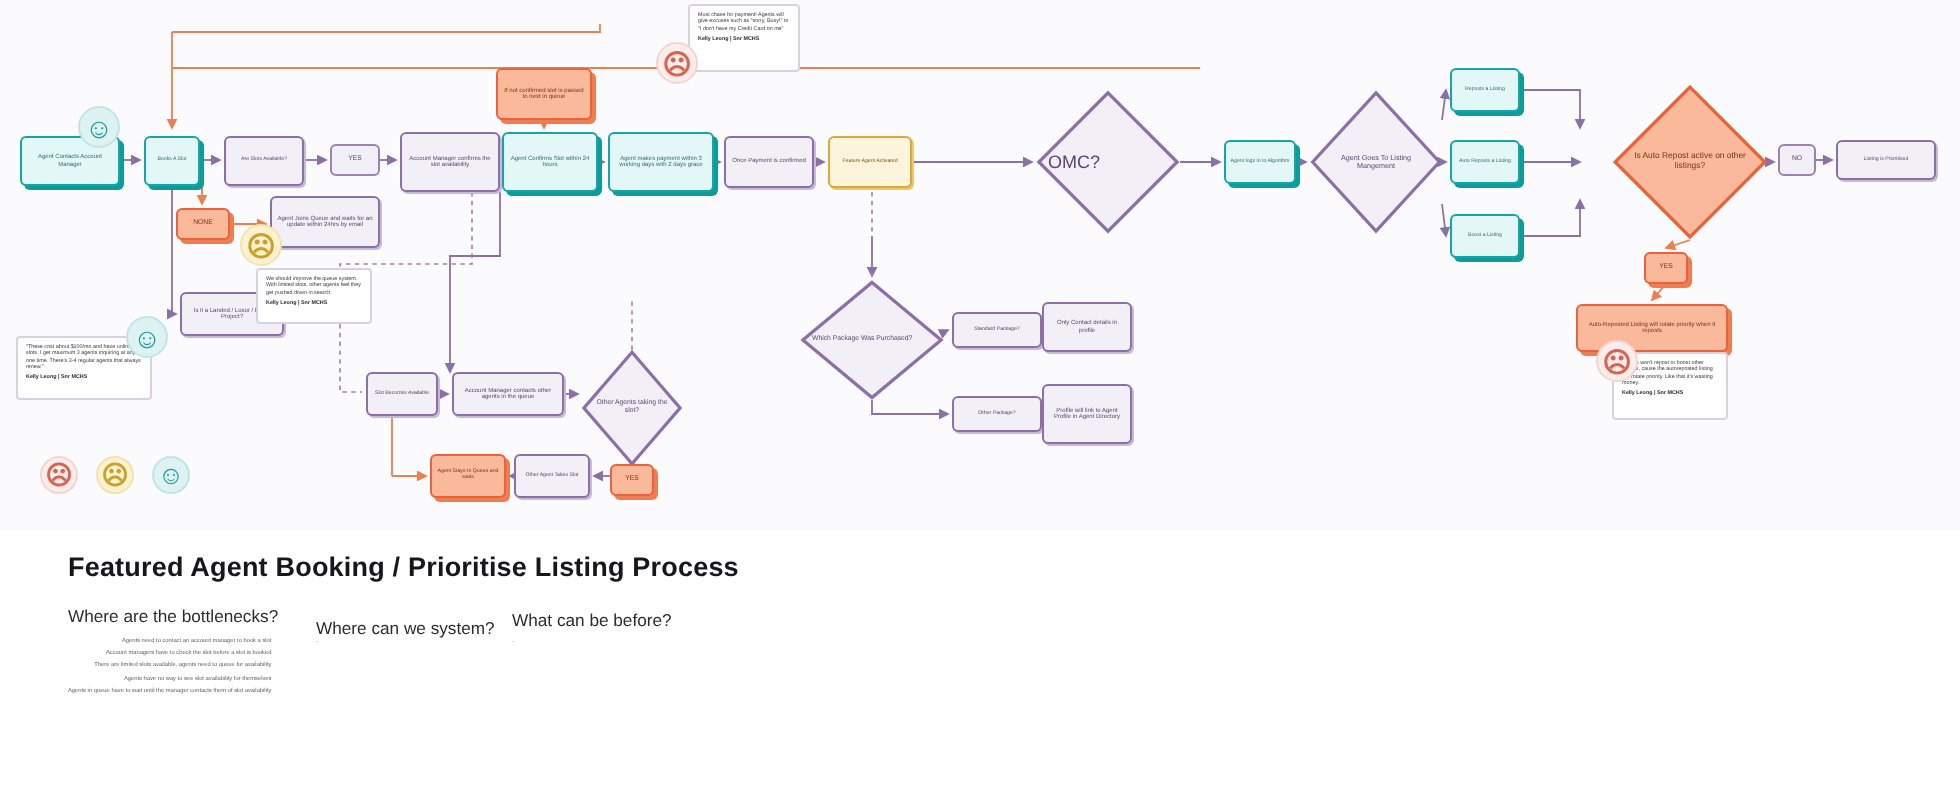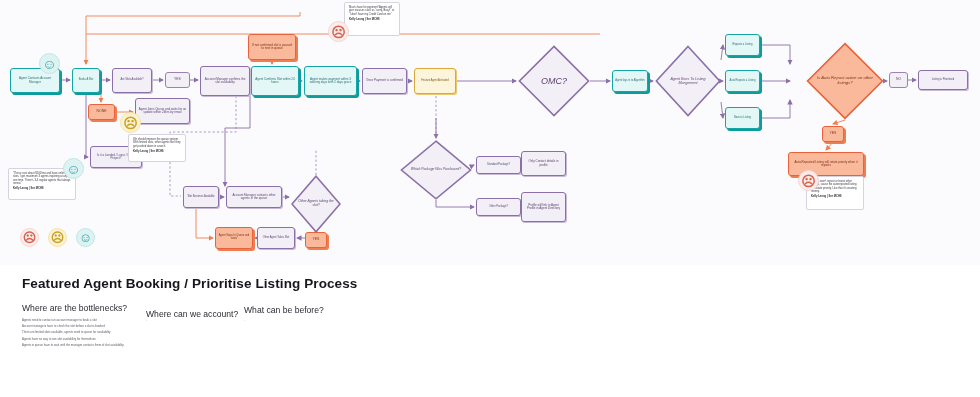--- a/index.html
+++ b/index.html
@@ -42,22 +42,22 @@
   .n-yellow {
     background: #fdf4dc; border: 1px solid #d9a93a;
     color: #7a5a15; box-shadow: 1px 1px 0 #ecc76c;
   }
   .n-plain {
     background: #f3eff7; border: 1px solid #9b82b2; color: #5b4570;
   }
 
   .diamond {
     position: absolute;
-    display: flex; align-items: center; justify-content: center;
-    text-align: center; line-height: 1.15; font-style: italic;
+    display: flex; align-items: center; 
+    text-align: center; line-height: 1.15;
   }
   .diamond .dshape {
     position: absolute; left: 0; top: 0; width: 100%; height: 100%;
   }
   .diamond .dlabel { position: relative; z-index: 2; padding: 0 6px; }
 
   .note {
     position: absolute;
     background: #ffffff;
     border: 1px solid #d8d2e0;
@@ -75,22 +75,23 @@
     font-weight: bold;
   }
   .e-teal { background: #def2f2; color: #1f9ba0; border: 1px solid #bfe6e7; }
   .e-yellow { background: #fdf2cf; color: #c9a22b; border: 1px solid #f2e3ae; }
   .e-red { background: #fceceb; color: #d7644f; border: 1px solid #f5d5d0; }
 
   .legend { position: absolute; display: flex; gap: 9px; }
   .legend .emoji { position: relative; }
 
   #bottom {
-    position: absolute; left: 0; top: 265px; width: 824px; height: 132px;
+    position: absolute; left: 12px; top: 265px; width: 824px; height: 132px;
     background: #ffffff;
+    text-align: right;
   }
   #title {
     position: absolute; left: 22px; top: 11px;
     font-size: 13.5px; font-weight: bold; color: #16161c;
     letter-spacing: 0.1px;
   }
   .qhead { position: absolute; font-size: 8.6px; color: #2b2b33; }
   .bullets { position: absolute; color: #5c5c66; font-size: 2.9px; line-height: 2.15; }
   .bullets div { white-space: nowrap; }
   .dot { position: absolute; font-size: 4px; color: #8a8a94; }
@@ -305,21 +306,21 @@
       <div class="emoji e-red" style="width:19px;height:19px;font-size:13px;">☹</div>
       <div class="emoji e-yellow" style="width:19px;height:19px;font-size:13px;">☹</div>
       <div class="emoji e-teal" style="width:19px;height:19px;font-size:13px;">☺</div>
     </div>
   </div>
 
   <div id="bottom">
     <div id="title">Featured Agent Booking / Prioritise Listing Process</div>
 
     <div class="qhead" style="left:22px; top:38px;">Where are the bottlenecks?</div>
-    <div class="qhead" style="left:146px; top:44px;">Where can we account?</div>
+    <div class="qhead" style="left:146px; top:44px;">Where can we system?</div>
     <div class="qhead" style="left:244px; top:40px;">What can be before?</div>
 
     <div class="bullets" id="bullets" style="left:22px; top:52px;">
         <div>Agents need to contact an account manager to book a slot</div>
         <div>Account managers have to check the slot before a slot is booked</div>
         <div>There are limited slots available, agents need to queue for availability</div>
         <div>Agents have no way to see slot availability for themselves</div>
         <div>Agents in queue have to wait until the manager contacts them of slot availability</div>
       </div>
 

